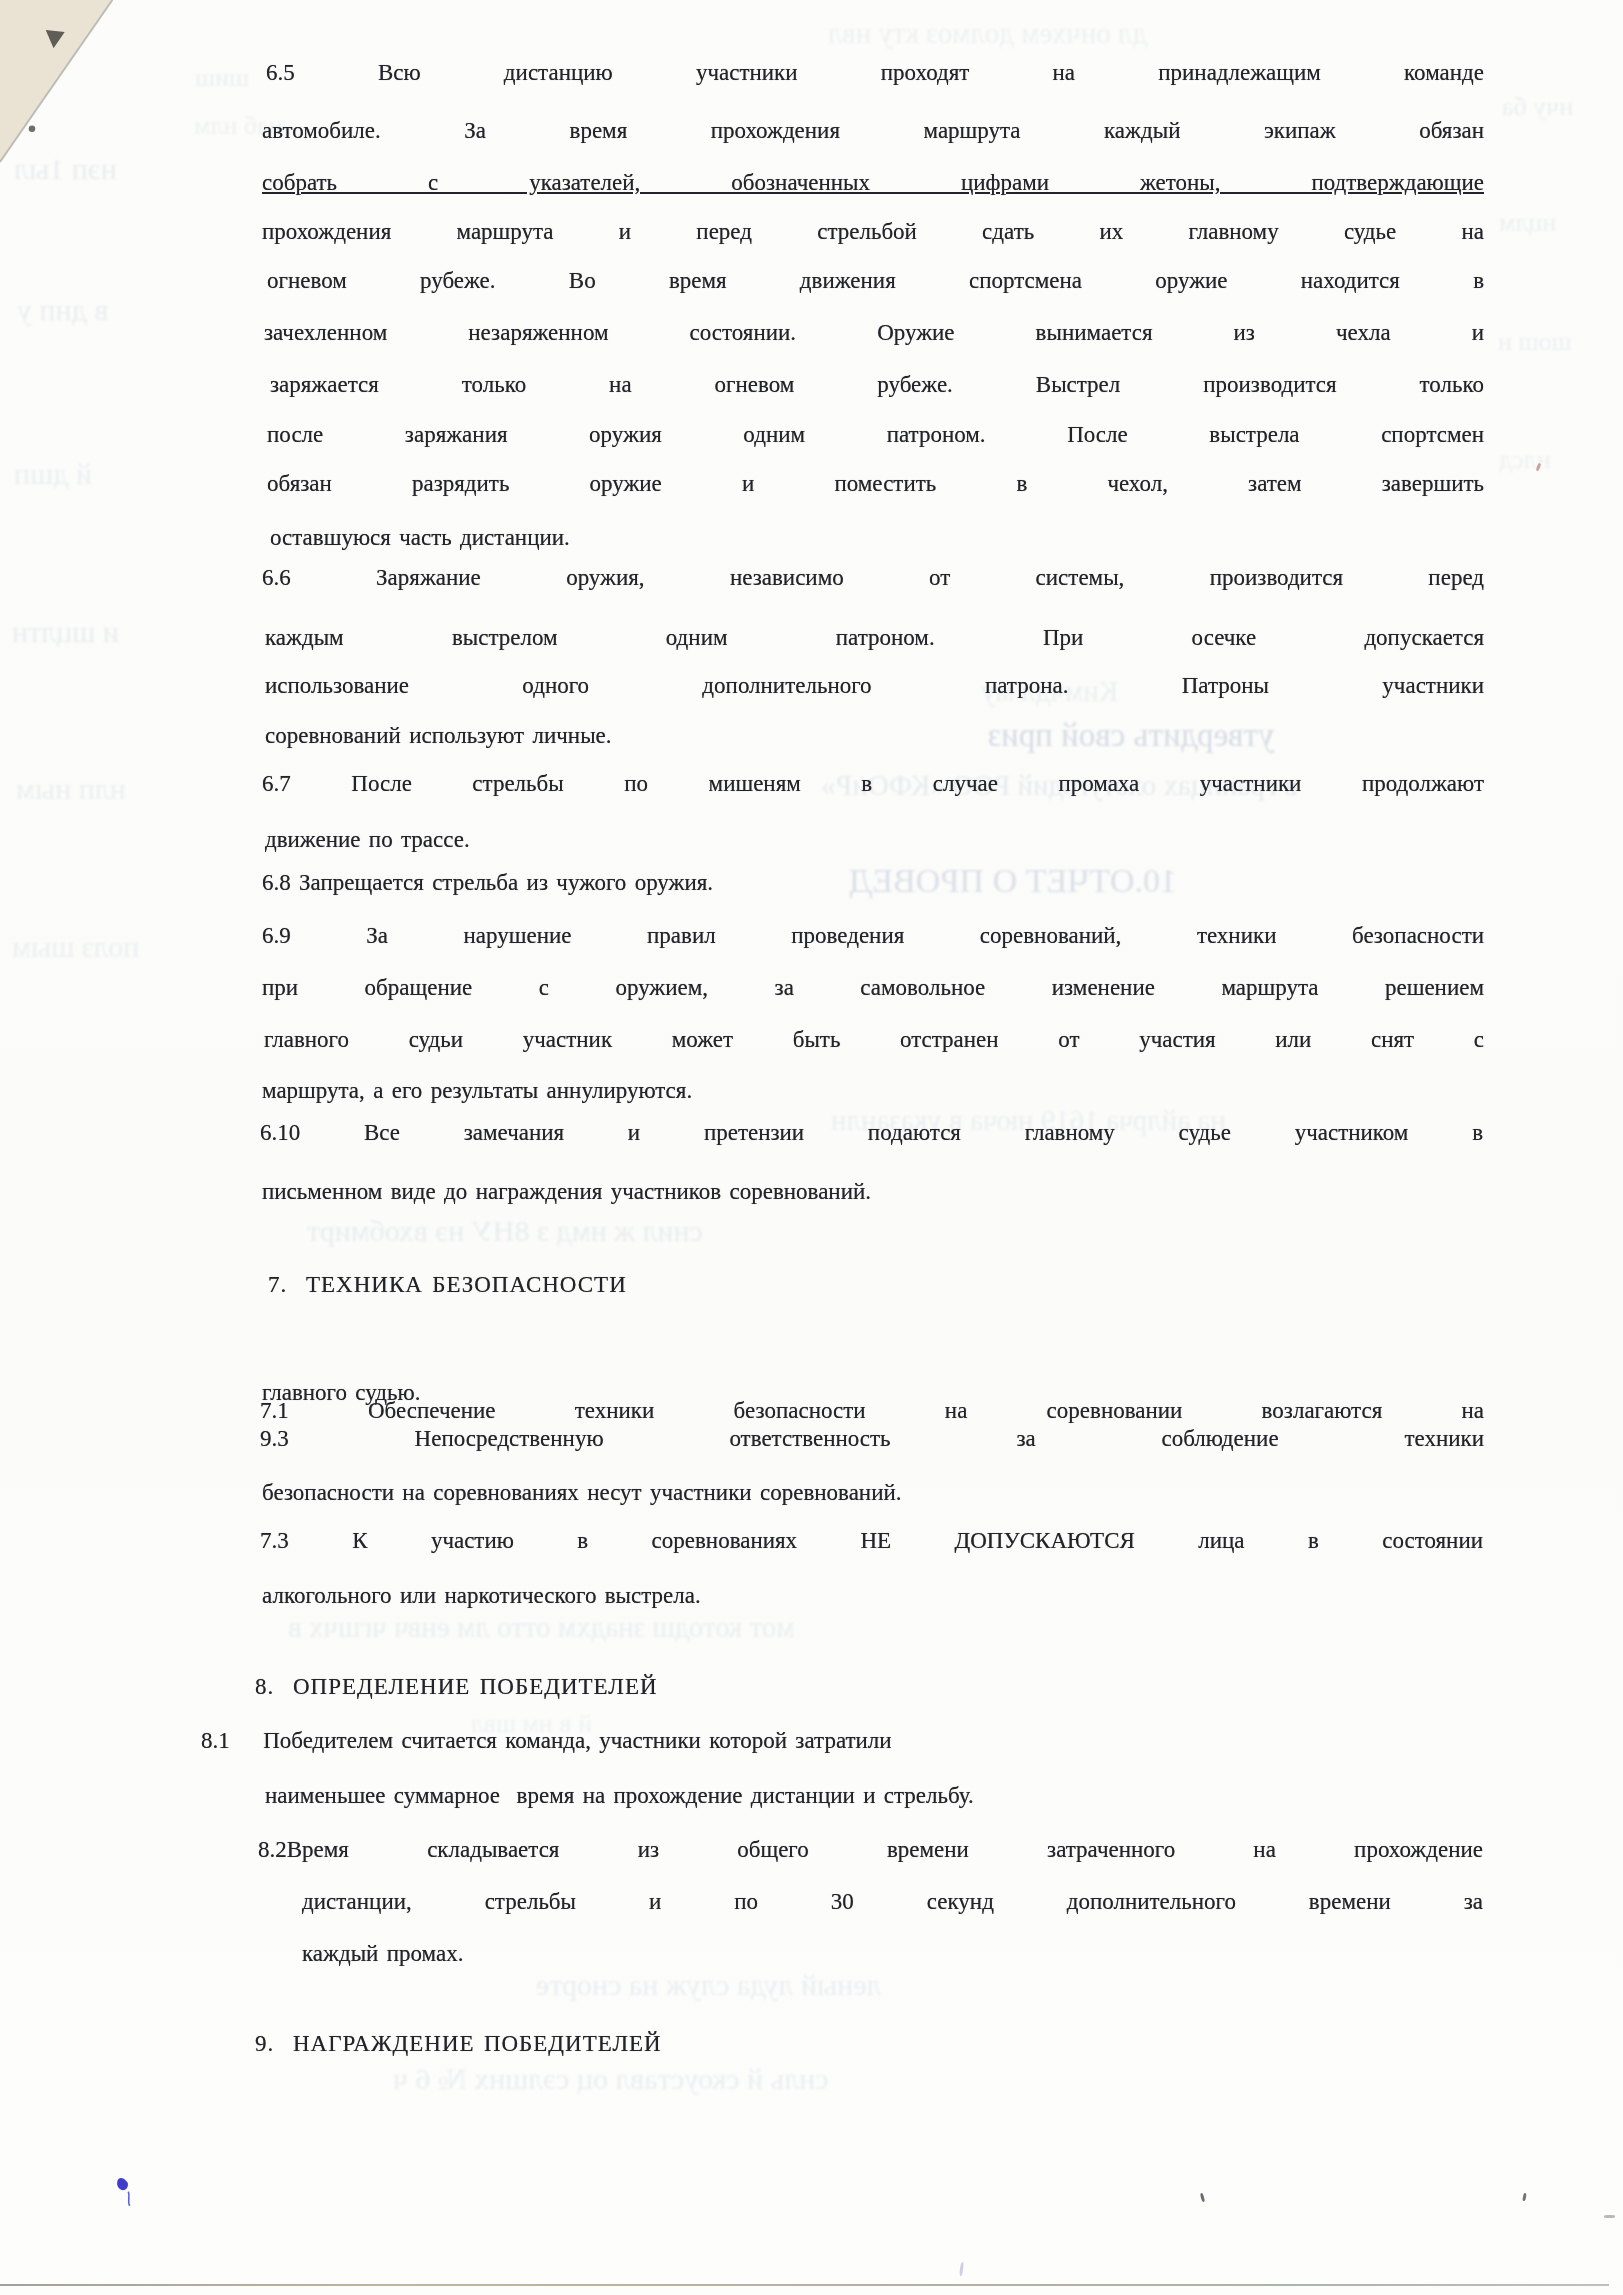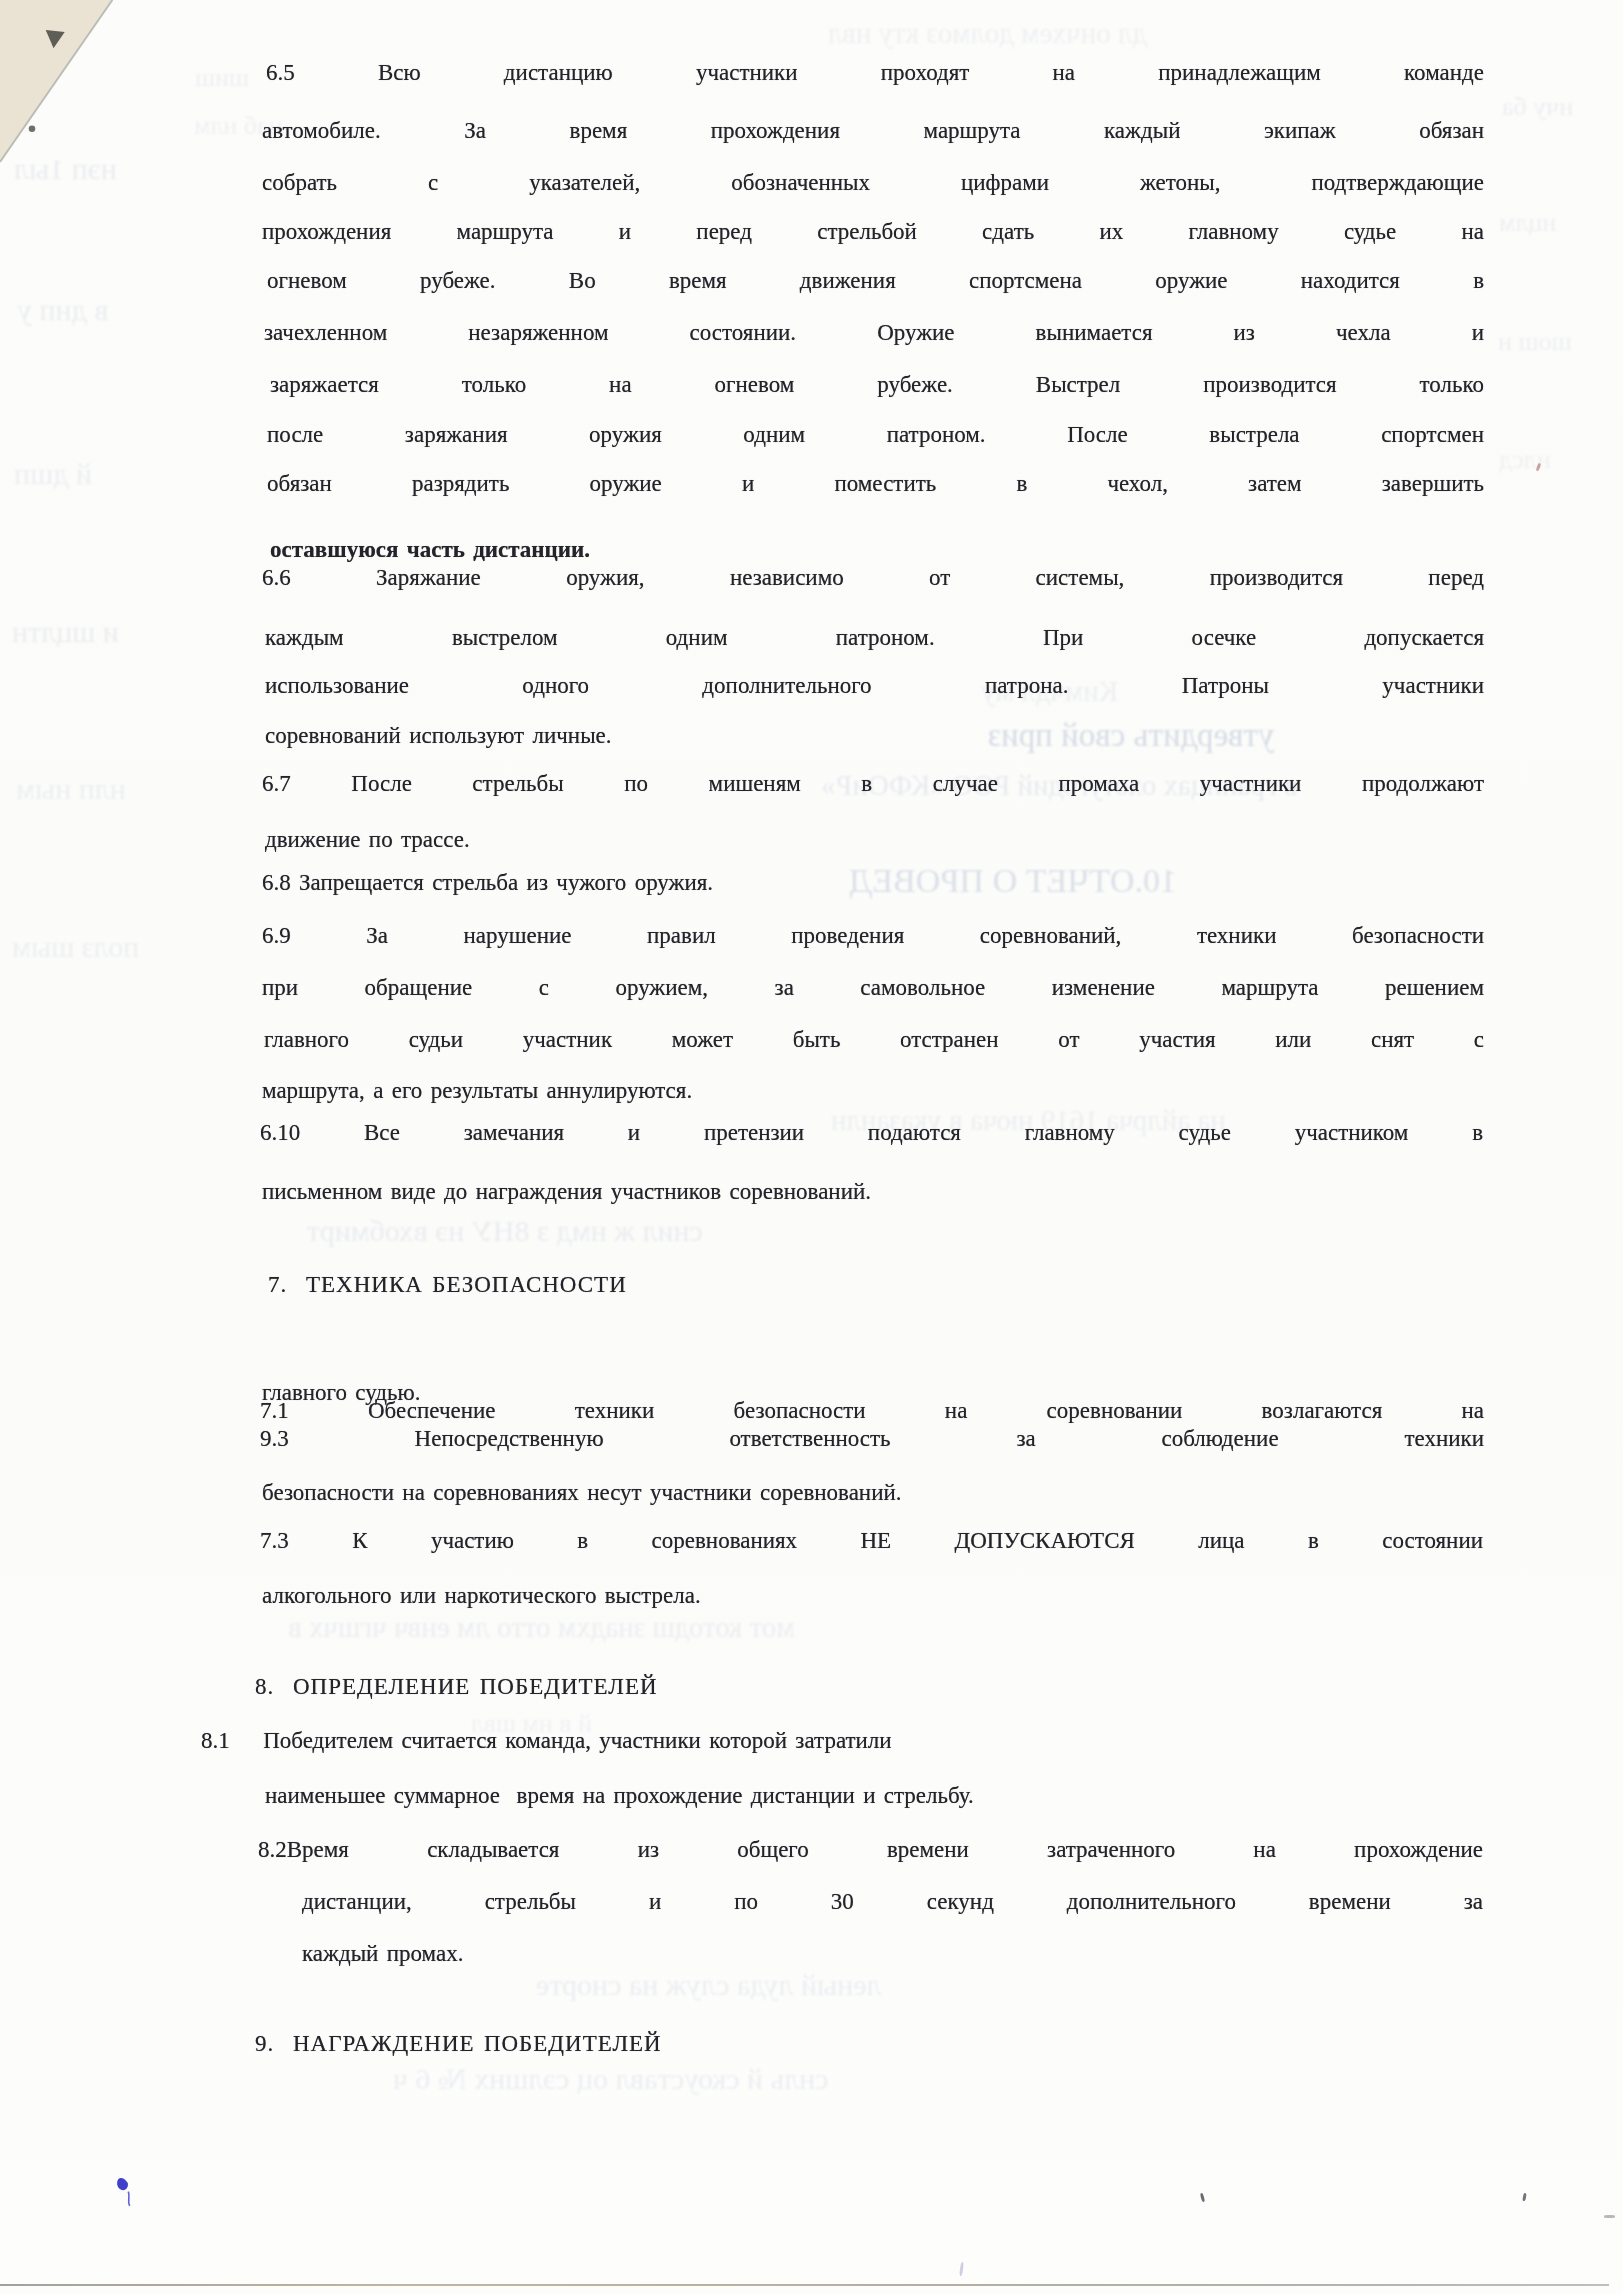--- a/index.html
+++ b/index.html
@@ -82,28 +82,28 @@
       <div class="bleed" style="left: 307px; top: 1214px; font-size: 30px; opacity: 0.14;">снил ж нмд з 8НУ нэ вхобмирт</div>
       <div class="bleed" style="left: 288px; top: 1611px; font-size: 29px; opacity: 0.13;">мот котодш знадхм отто лм енвч чгшчх в</div>
       <div class="bleed" style="left: 471px; top: 1709px; font-size: 26px; opacity: 0.1;">й в нм швл</div>
       <div class="bleed" style="left: 536px; top: 1968px; font-size: 30px; opacity: 0.14;">леный луда служ на снорте</div>
       <div class="bleed" style="left: 393px; top: 2062px; font-size: 30px; opacity: 0.14;">снль й скоуставл оц сэлшнх № 6 ч</div>
     </div>
 
   <div id="text-layer">
       <div class="line justify" style="left: 266px; top: 52px; width: 1218px;">6.5   Всю дистанцию участники проходят на принадлежащим   команде</div>
       <div class="line justify" style="left: 262px; top: 110px; width: 1222px;">автомобиле. За время прохождения маршрута каждый экипаж обязан</div>
-      <div class="line justify" style="left: 262px; top: 162px; width: 1222px;">собрать с указателей, обозначенных цифрами жетоны, подтверждающие</div>
+      <div class="line justify" style="left: 262px; top: 162px; width: 1222px; text-decoration: underline;">собрать с указателей, обозначенных цифрами жетоны, подтверждающие</div>
       <div class="line justify" style="left: 262px; top: 211px; width: 1222px;">прохождения маршрута и перед стрельбой сдать их главному судье на</div>
       <div class="line justify" style="left: 267px; top: 260px; width: 1217px;">огневом рубеже. Во время движения спортсмена оружие находится в</div>
       <div class="line justify" style="left: 264px; top: 312px; width: 1220px;">зачехленном незаряженном состоянии. Оружие вынимается из чехла и</div>
       <div class="line justify" style="left: 270px; top: 364px; width: 1214px;">заряжается только на огневом рубеже. Выстрел производится только</div>
       <div class="line justify" style="left: 267px; top: 414px; width: 1217px; font-family: Liberation Serif, serif;">после заряжания оружия одним патроном. После выстрела спортсмен</div>
       <div class="line justify" style="left: 267px; top: 463px; width: 1217px;">обязан разрядить оружие и поместить в чехол, затем завершить</div>
-      <div class="line" style="left: 270px; top: 529px; font-weight: bold;">оставшуюся часть дистанции.</div>
+      <div class="line" style="left: 270px; top: 517px;">оставшуюся часть дистанции.</div>
       <div class="line justify" style="left: 262px; top: 557px; width: 1222px;">6.6 Заряжание оружия, независимо от системы, производится перед</div>
       <div class="line justify" style="left: 265px; top: 617px; width: 1219px;">каждым выстрелом одним патроном. При осечке допускается</div>
       <div class="line justify" style="left: 265px; top: 665px; width: 1219px;">использование одного дополнительного патрона. Патроны участники</div>
       <div class="line" style="left: 265px; top: 715px;">соревнований используют личные.</div>
       <div class="line justify" style="left: 262px; top: 763px; width: 1222px;">6.7 После стрельбы по мишеням в случае промаха участники продолжают</div>
       <div class="line" style="left: 265px; top: 819px;">движение по трассе.</div>
       <div class="line" style="left: 262px; top: 862px;">6.8 Запрещается стрельба из чужого оружия.</div>
       <div class="line justify" style="left: 262px; top: 915px; width: 1222px;">6.9 За нарушение правил проведения соревнований, техники безопасности</div>
       <div class="line justify" style="left: 262px; top: 967px; width: 1222px;">при обращение с оружием, за самовольное изменение маршрута решением</div>
       <div class="line justify" style="left: 264px; top: 1019px; width: 1220px;">главного судьи участник может быть отстранен от участия или снят с</div>

